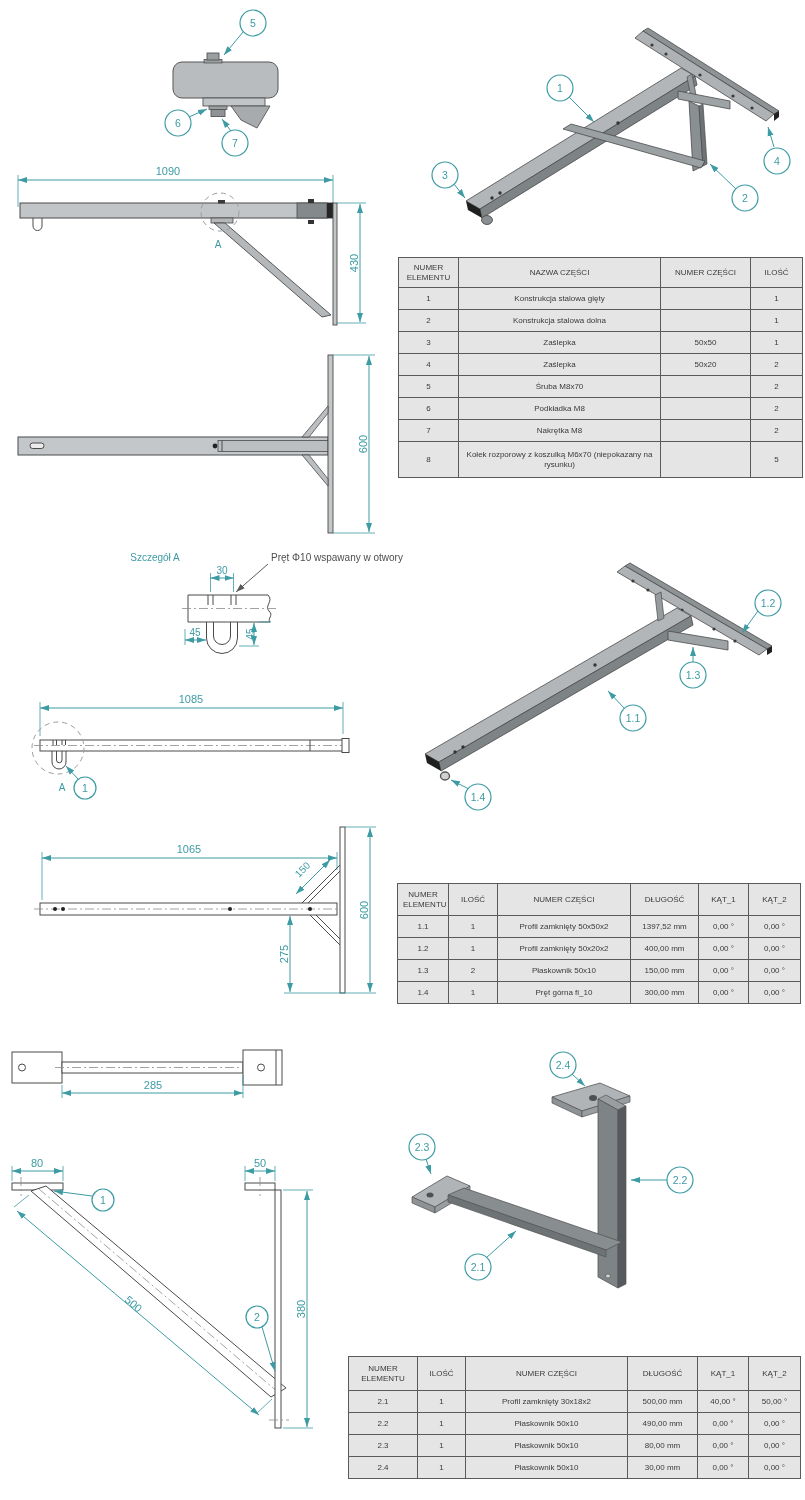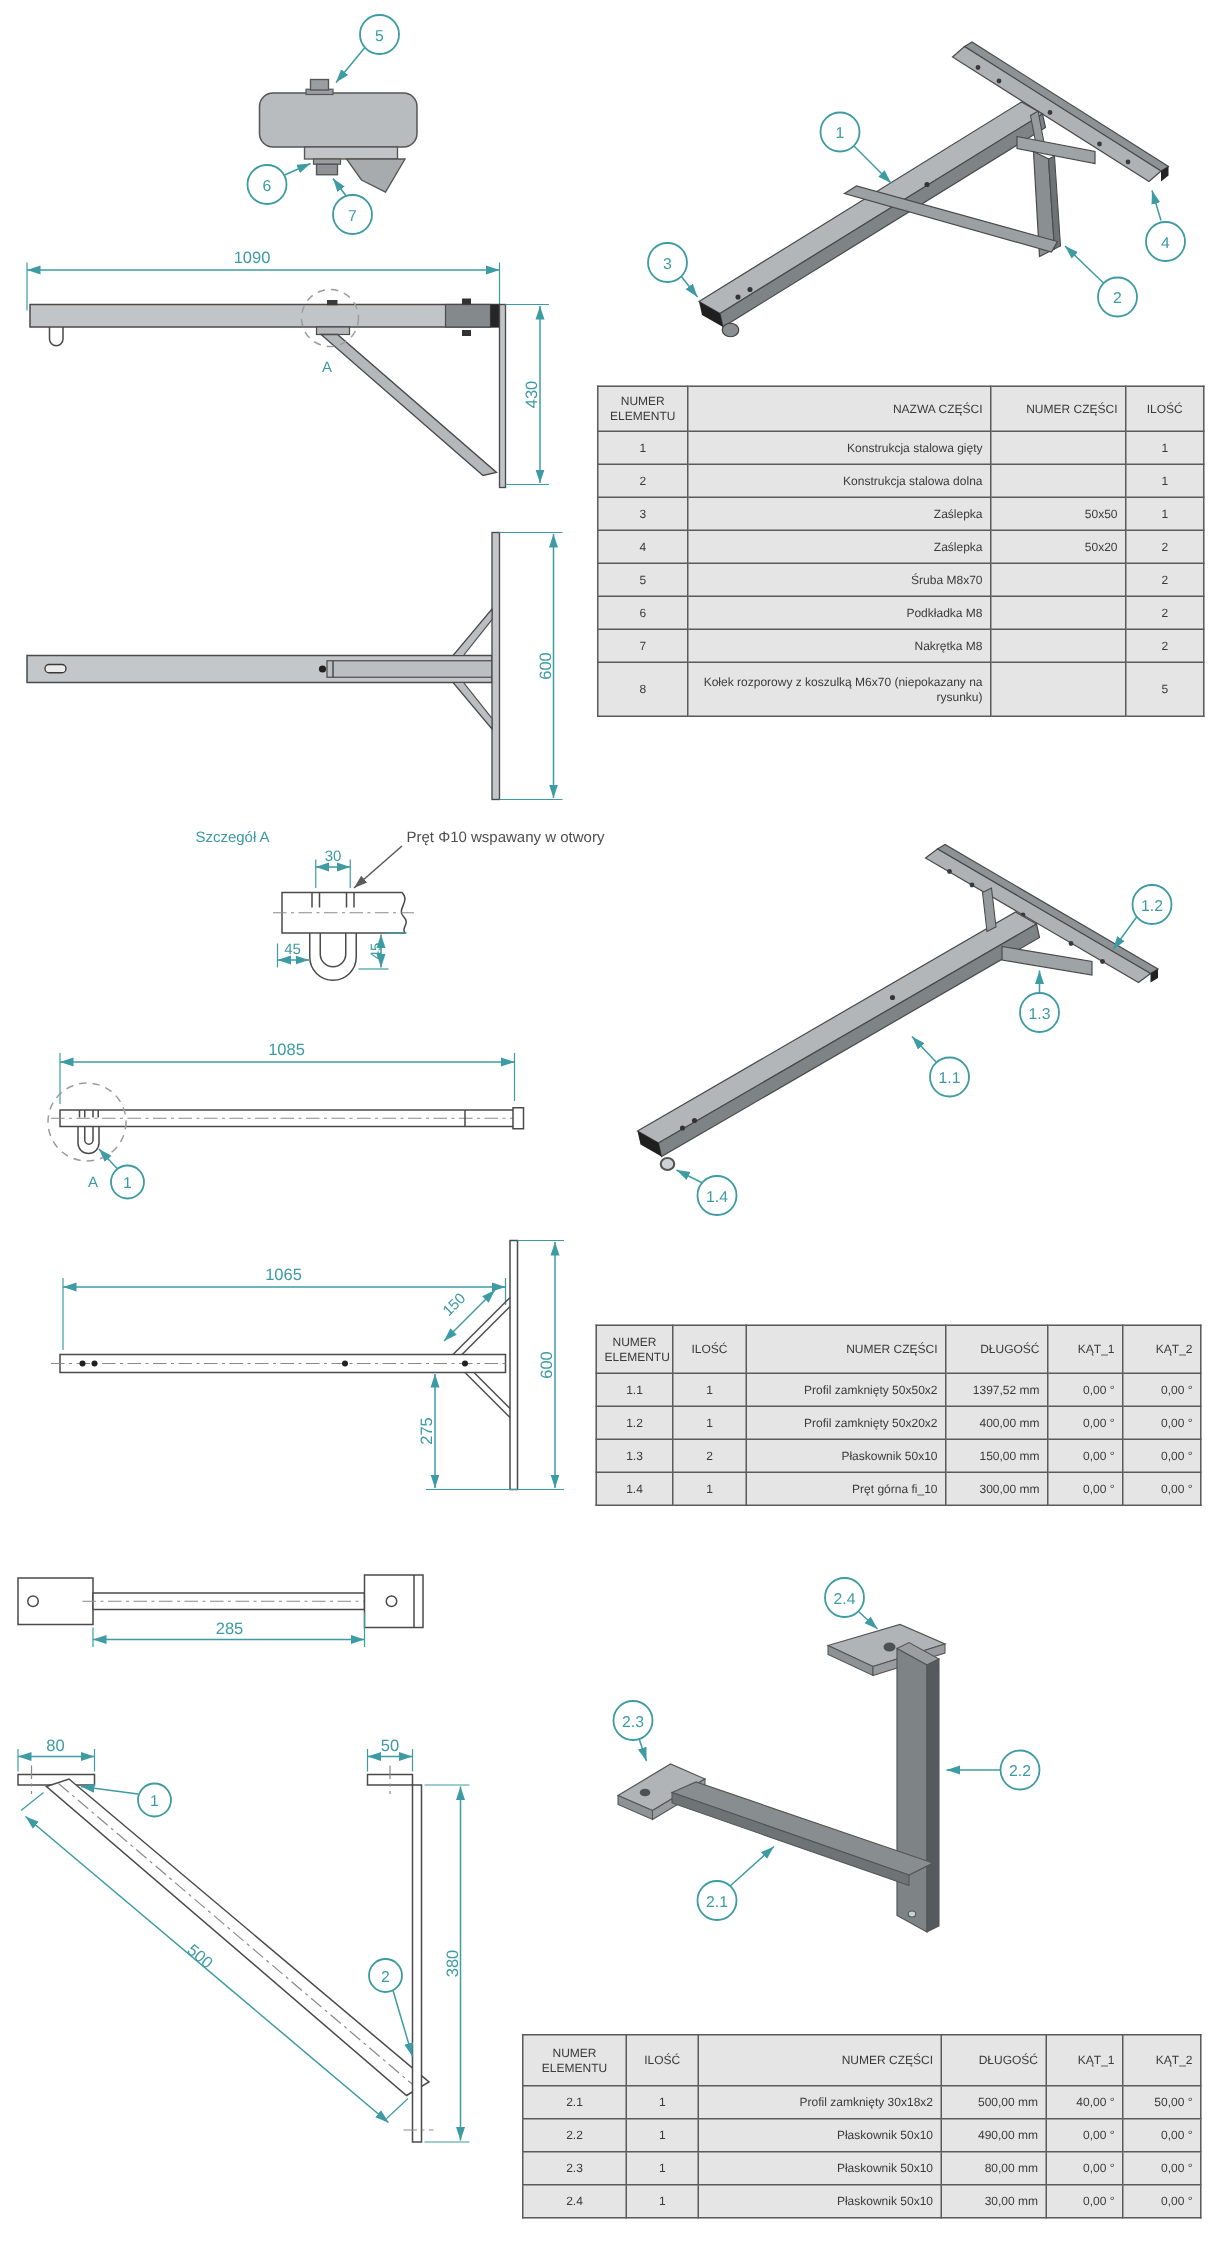--- a/index.html
+++ b/index.html
@@ -18,21 +18,21 @@
   .dt2{fill:#3d9ba4;font-size:10px;text-anchor:middle;font-family:"Liberation Sans",sans-serif;}
   .an{fill:#4e4e4e;font-size:10px;font-family:"Liberation Sans",sans-serif;}
   .co circle{fill:#fff;stroke:#3d9ba4;stroke-width:1.2;}
   .co text{fill:#3d9ba4;font-size:10.5px;text-anchor:middle;font-family:"Liberation Sans",sans-serif;}
   
   .tbl{position:absolute;border-collapse:collapse;table-layout:fixed;background:#e5e5e5;
        font-size:8px;color:#3a3a3a;border:1.5px solid #4a4a4a;}
   .tbl th,.tbl td{border:1px solid #5a5a5a;padding:1px 5px;font-weight:normal;
                   vertical-align:middle;line-height:1.25;}
   .cc{text-align:center;}
-  .lf{text-align:right;}
+  .lf{text-align:center;}
 </style>
 </head>
 <body>
 
 <div id="sheet">
 
 <svg width="0" height="0">
   <defs>
     <marker id="arwT" viewBox="0 0 10 8" refX="9" refY="4" markerWidth="10" markerHeight="8" orient="auto">
       <path d="M0,1 L9,4 L0,7 Z" fill="#3d9ba4"></path>

